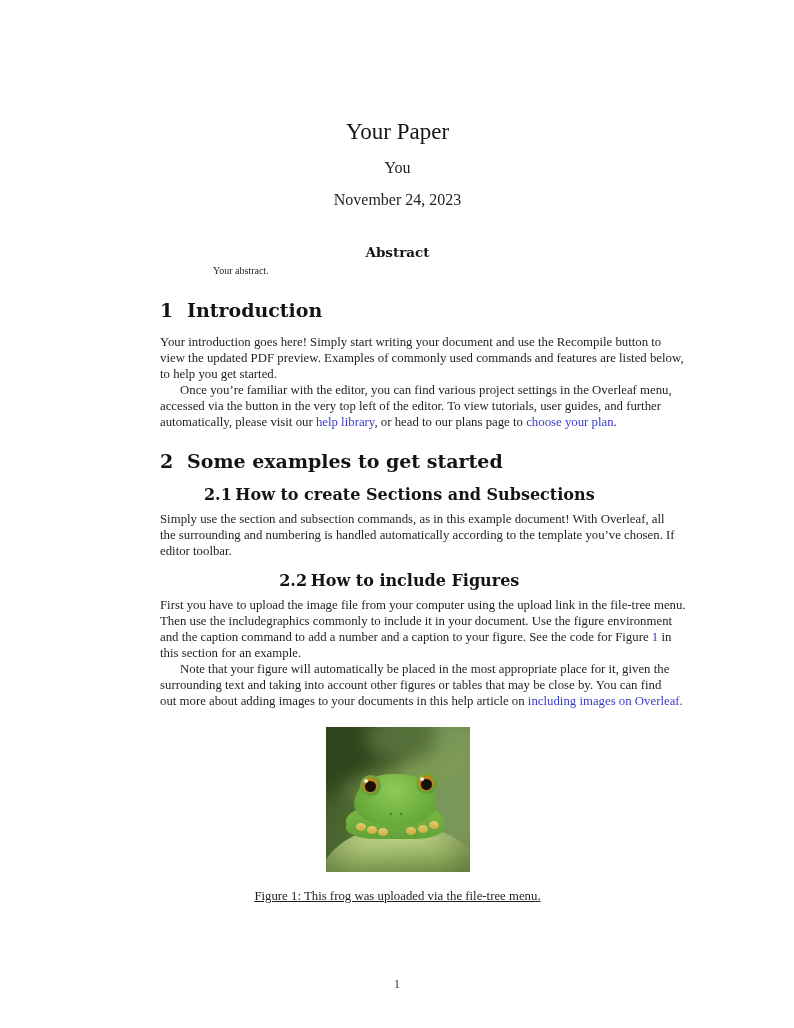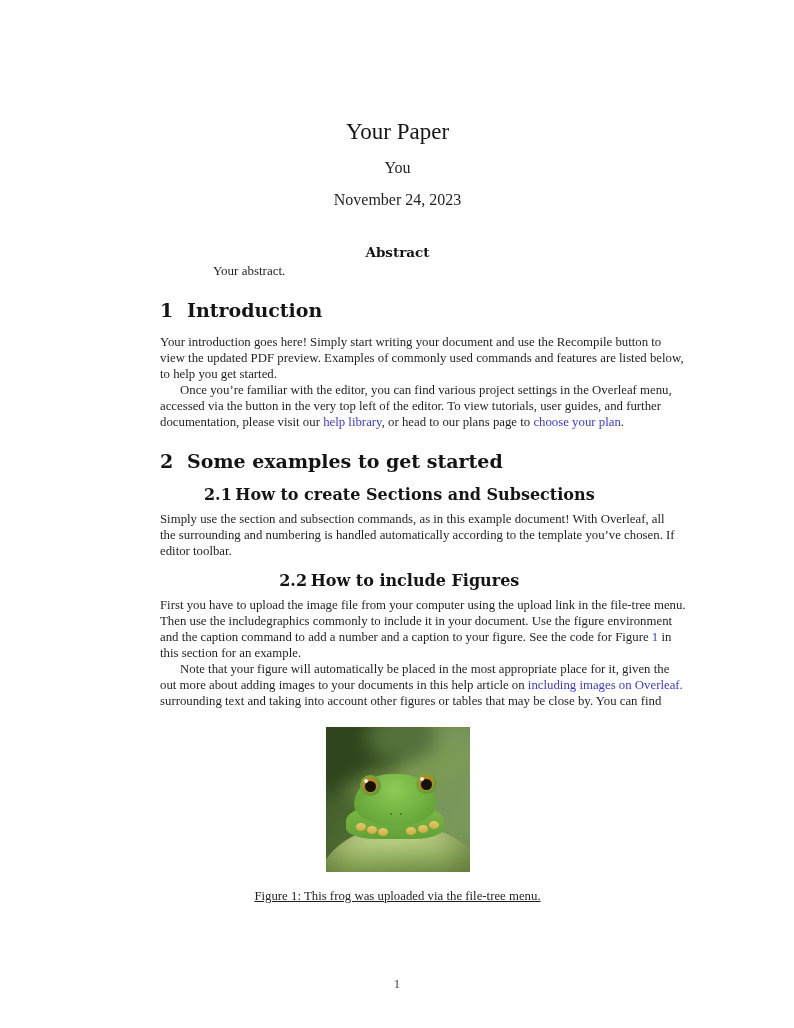--- a/index.html
+++ b/index.html
@@ -9,21 +9,21 @@
     font-family:"Liberation Serif", serif; color:#1f1f1f; overflow:hidden;
   }
   .titleblock { margin-top:118px; text-align:center; }
   .title  { font-size:23px; line-height:28px; color:#161616; }
   .author { font-size:16px; line-height:20px; margin-top:12px; }
   .date   { font-size:16px; line-height:20px; margin-top:12px; }
 
   .abstract { margin-top:33px; }
   .abs-head { text-align:center; font-weight:bold; font-size:13.5px; line-height:18px;
               font-family:"DejaVu Serif", serif; color:#141414; }
-  .abs-body { margin-top:2px; padding:0 33px; text-indent:20px; font-size:13px; line-height:16px; }
+  .abs-body { margin-top:2px; padding:0 33px; text-indent:20px; font-size:10px; line-height:16px; }
 
   .sec    { margin:20px 0 12px; font-family:"DejaVu Serif", serif; font-weight:bold;
             font-size:19px; line-height:23px; color:#141414; }
   .sec .num    { display:inline-block; min-width:27px; }
   .subsec { margin:12px 0 6px; font-family:"DejaVu Serif", serif; font-weight:bold;
             font-size:16px; line-height:20px; color:#141414;text-align:center; }
   .subsec .num { display:inline-block; min-width:35px; }
 
   .para { margin:0; }
   .line { white-space:nowrap; line-height:16px; font-size:12.8px; }
@@ -85,40 +85,40 @@
   <div id="doc-flow">
       <div class="sec"><span class="num">1</span><span>Introduction</span></div>
       <div class="para">
         <div class="line"><span>Your introduction goes here! Simply start writing your document and use the Recompile button to</span></div>
         <div class="line"><span>view the updated PDF preview. Examples of commonly used commands and features are listed below,</span></div>
         <div class="line last"><span>to help you get started.</span></div>
       </div>
       <div class="para indent">
         <div class="line"><span>Once you’re familiar with the editor, you can find various project settings in the Overleaf menu,</span></div>
         <div class="line"><span>accessed via the button in the very top left of the editor. To view tutorials, user guides, and further</span></div>
-        <div class="line last"><span>documentation, please visit our </span><span class="link">help library</span><span>, or head to our plans page to </span><span class="link">choose your plan</span><span>.</span></div>
+        <div class="line last"><span>automatically, please visit our </span><span class="link">help library</span><span>, or head to our plans page to </span><span class="link">choose your plan</span><span>.</span></div>
       </div>
       <div class="sec"><span class="num">2</span><span>Some examples to get started</span></div>
       <div class="subsec"><span class="num">2.1</span><span>How to create Sections and Subsections</span></div>
       <div class="para">
         <div class="line"><span>Simply use the section and subsection commands, as in this example document! With Overleaf, all</span></div>
         <div class="line"><span>the surrounding and numbering is handled automatically according to the template you’ve chosen. If</span></div>
         <div class="line last"><span>editor toolbar.</span></div>
       </div>
       <div class="subsec"><span class="num">2.2</span><span>How to include Figures</span></div>
       <div class="para">
         <div class="line"><span>First you have to upload the image file from your computer using the upload link in the file-tree menu.</span></div>
         <div class="line"><span>Then use the includegraphics commonly to include it in your document. Use the figure environment</span></div>
         <div class="line"><span>and the caption command to add a number and a caption to your figure. See the code for Figure </span><span class="link">1</span><span> in</span></div>
         <div class="line last"><span>this section for an example.</span></div>
       </div>
       <div class="para indent">
         <div class="line"><span>Note that your figure will automatically be placed in the most appropriate place for it, given the</span></div>
+        <div class="line"><span>surrounding text and taking into account other figures or tables that may be close by. You can find</span></div>
         <div class="line last"><span>out more about adding images to your documents in this help article on </span><span class="link">including images on Overleaf.</span></div>
-        <div class="line"><span>surrounding text and taking into account other figures or tables that may be close by. You can find</span></div>
       </div>
     </div>
 
   <figure class="figure">
     <div class="fig-img" title="green-tree-frog-on-branch-photo">
       <div class="ph-bg"></div>
       <div class="blob b1"></div>
       <div class="blob b2"></div>
       <div class="blob b3"></div>
       <div class="blob b4"></div>

